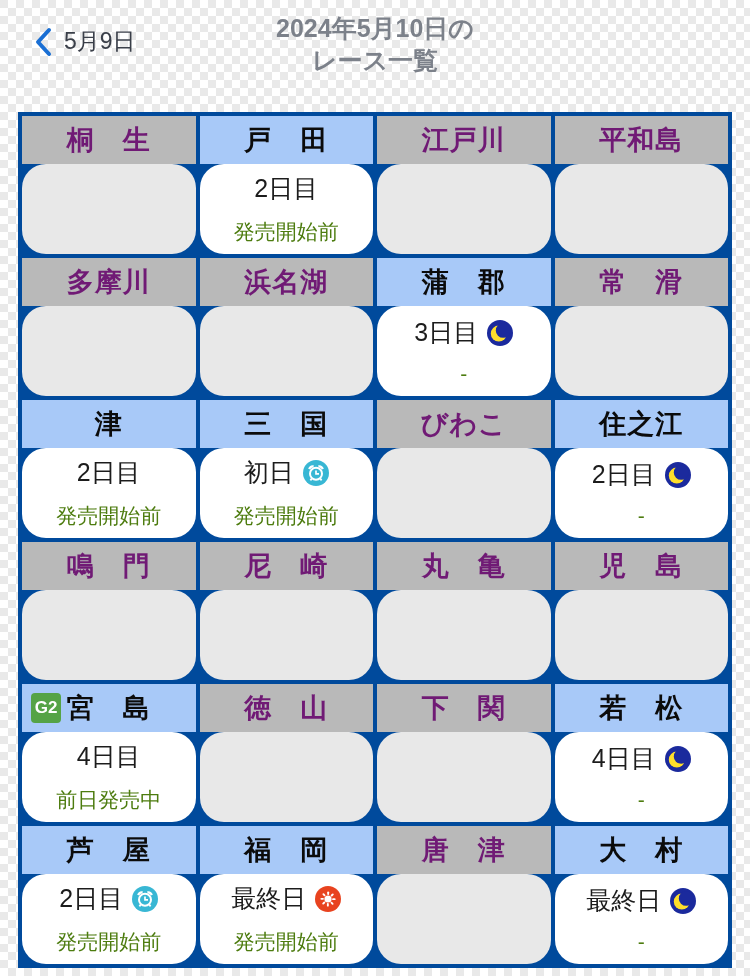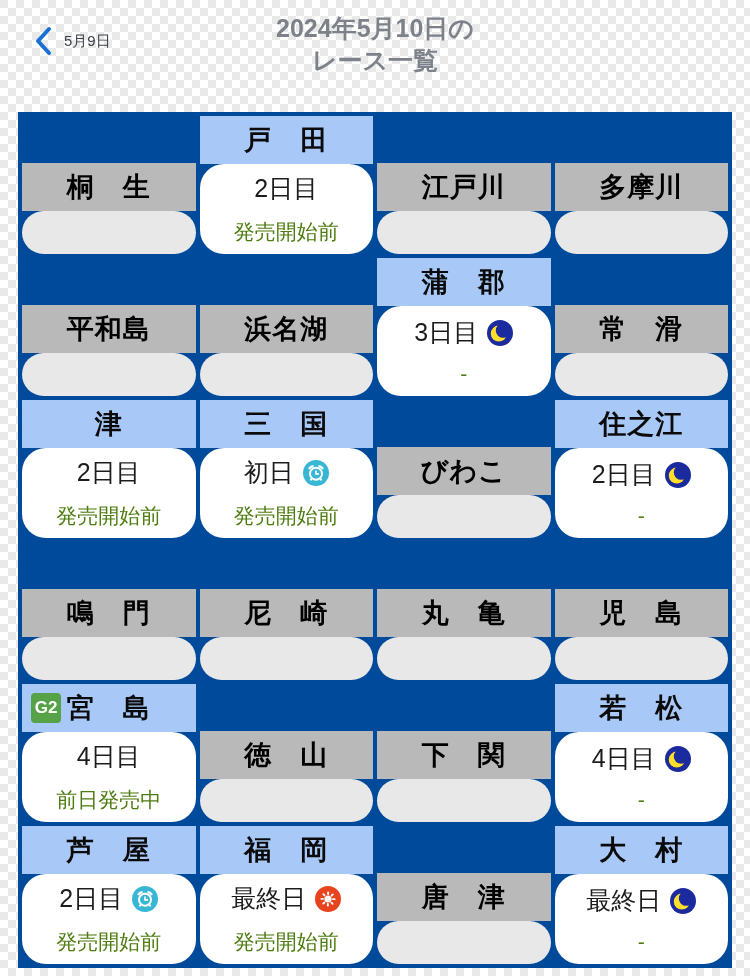--- a/index.html
+++ b/index.html
@@ -11,38 +11,38 @@
     background:
       conic-gradient(#ffffff 25%, #e9e9e9 0 50%, #ffffff 0 75%, #e9e9e9 0)
       0 0 / 16px 16px;
   }
   .app-header { position:absolute; left:0; top:0; width:750px; height:100px; }
   .back-btn {
     position:absolute; left:34px; top:26px;
     display:flex; align-items:center; gap:10px;
     cursor:pointer;
   }
-  .back-label { font-size:15px; color:#3a3f49; }
+  .back-label { font-size:23px; color:#3a3f49; }
   .page-title {
     position:absolute; left:0; top:12px; width:750px;
     text-align:center; font-weight:bold; font-size:25px;
     line-height:32px; color:#7c818a;
   }
   .grid {
     position:absolute; left:18px; top:112px; width:714px; height:856px;
     display:grid; grid-template-columns:repeat(4,1fr); grid-auto-rows:1fr;
     gap:4px; padding:4px; background:var(--border,#004a9c);
   }
   .cell { display:flex; flex-direction:column; }
   .cell-header {
     flex:0 0 48px; display:flex; align-items:center; justify-content:center;
     position:relative; font-weight:bold; font-size:27px; letter-spacing:1px;
   }
   .cell.active .cell-header { background:var(--active-header,#a8c9f8); color:#0b0b0b; }
-  .cell.inactive .cell-header { background:var(--inactive-header,#b9b9b9); color:#000000;margin-top:47px; }
+  .cell.inactive .cell-header { background:var(--inactive-header,#b9b9b9); color:#701a75; }
   .cell-body {
     flex:1; display:flex; flex-direction:column;
     align-items:center; justify-content:center; gap:13px;border-radius:24px;
   }
   .cell.active .cell-body { background:#ffffff; }
   .cell.inactive .cell-body { background:var(--inactive-body,#e8e8e8); }
   .day-row { display:flex; align-items:center; gap:9px; font-size:25px; color:#1c1c1c; min-height:28px; }
   .status-line { font-size:21px; color:#4d7c0f; min-height:24px; }
   .grade-badge {
     position:absolute; left:9px; top:9px; width:30px; height:30px;
@@ -89,27 +89,27 @@
       </div>
     </div>
     <div class="cell inactive">
       <div class="cell-header">
         <span>江戸川</span>
       </div>
       <div class="cell-body"></div>
     </div>
     <div class="cell inactive">
       <div class="cell-header">
+        <span>平和島</span>
+      </div>
+      <div class="cell-body"></div>
+    </div>
+    <div class="cell inactive">
+      <div class="cell-header">
         <span>多摩川</span>
-      </div>
-      <div class="cell-body"></div>
-    </div>
-    <div class="cell inactive">
-      <div class="cell-header">
-        <span>平和島</span>
       </div>
       <div class="cell-body"></div>
     </div>
     <div class="cell inactive">
       <div class="cell-header">
         <span>浜名湖</span>
       </div>
       <div class="cell-body"></div>
     </div>
     <div class="cell active">

